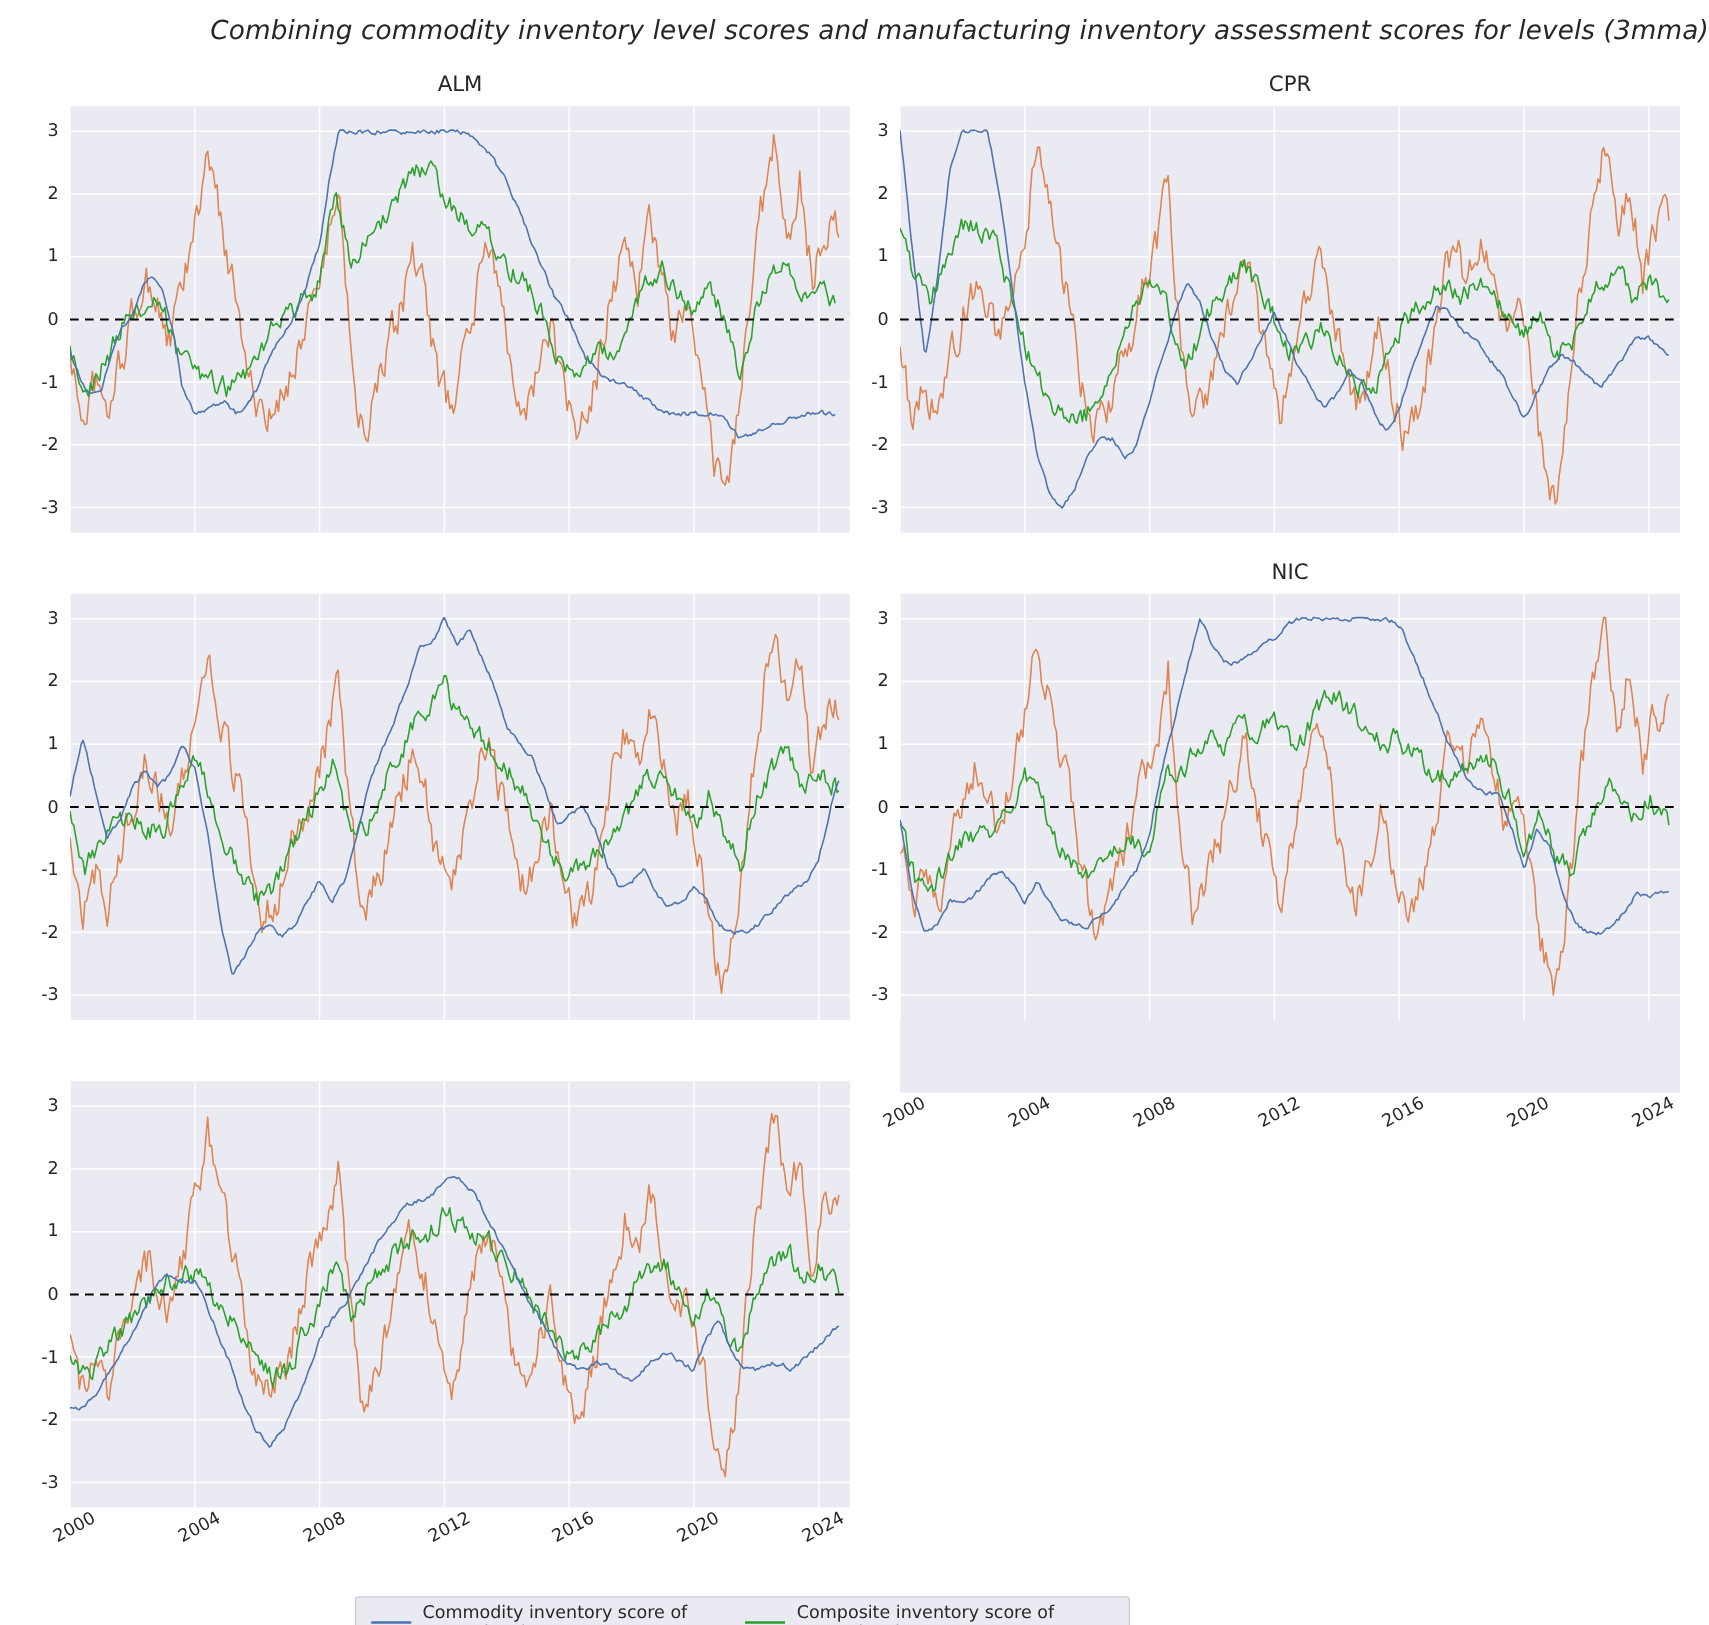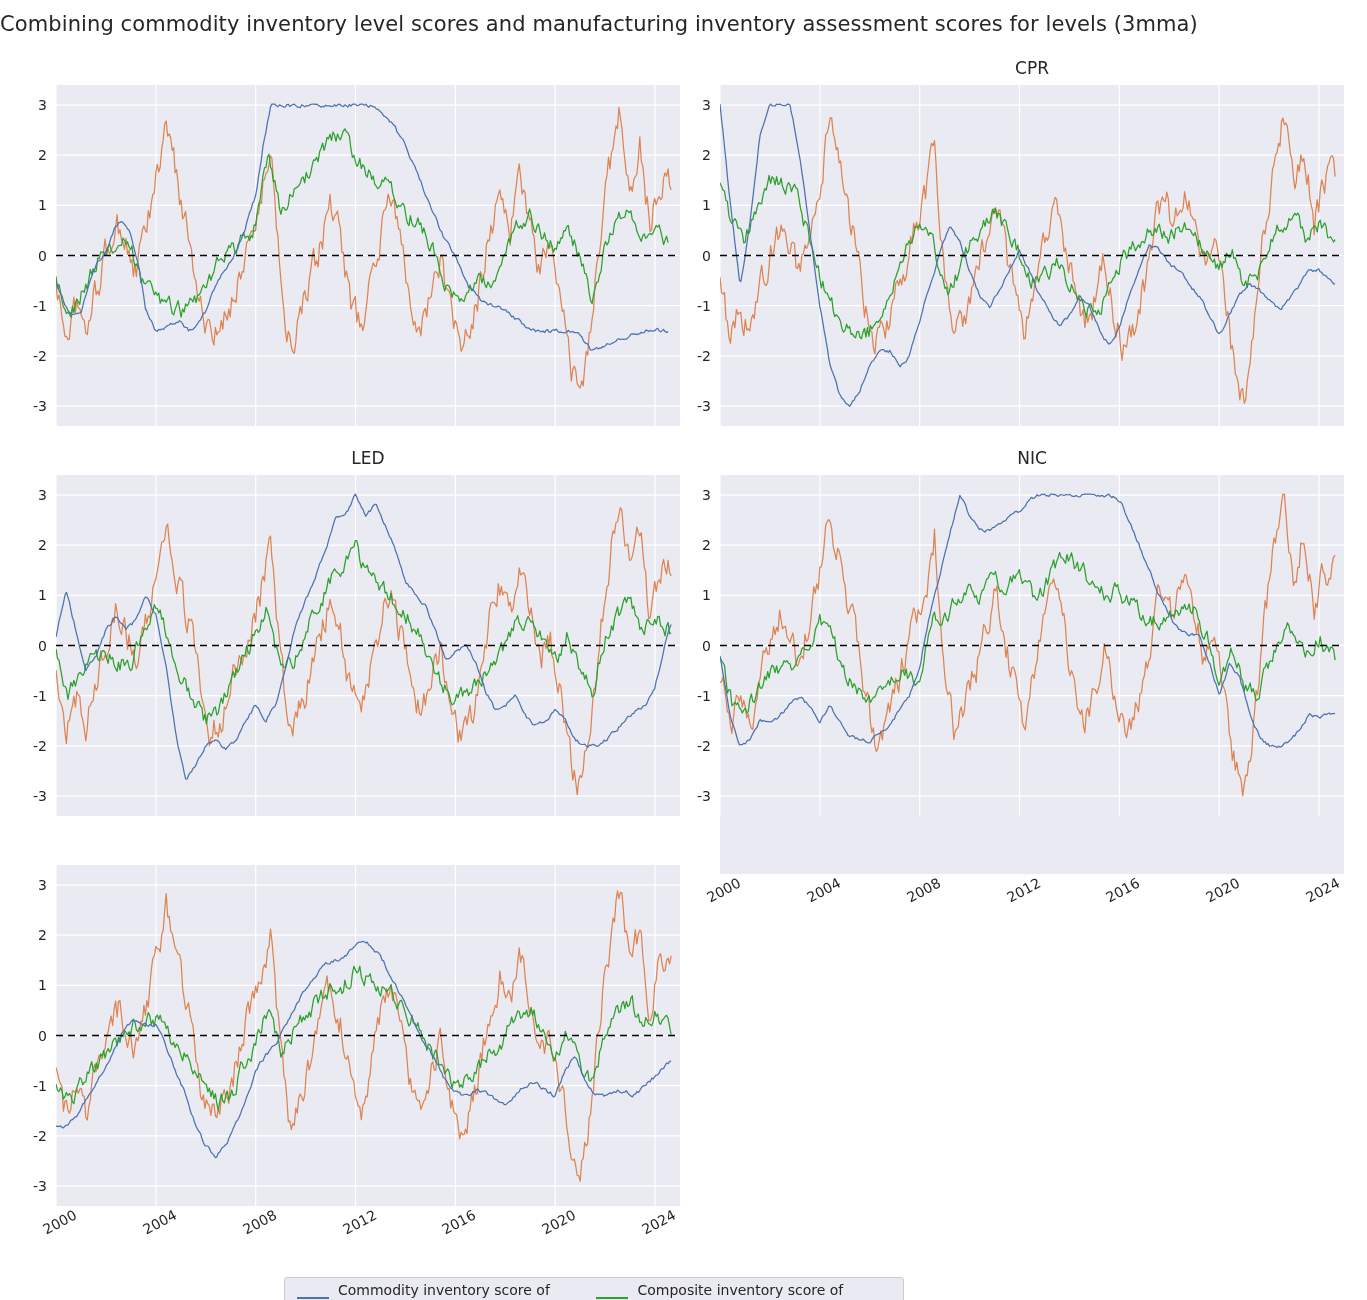--- a/index.html
+++ b/index.html
@@ -18,24 +18,25 @@
   .figure {
     position: relative;
     width: 1367px;
     height: 1300px;
   }
   .suptitle {
     position: absolute;
     top: 12px;
     left: 0;
     width: 1367px;
-    text-align: left;
+    text-align: right;
     font-size: 21px;
     color: #262626;
     letter-spacing: 0.1px;
+    font-style: italic;
   }
   .panel {
     position: absolute;
   }
   .panel-title {
     position: absolute;
     top: -27px;
     left: 0;
     width: 100%;
     text-align: center;
@@ -109,20 +110,21 @@
   }
 </style>
 </head>
 <body>
 
 <div class="figure">
 
   <div class="suptitle">Combining commodity inventory level scores and manufacturing inventory assessment scores for levels (3mma)</div>
 
   <div class="panel" id="panel-0" style="left:56px; top:85px; width:624px; height:341px;">
+    <div class="panel-title">ALM</div>
     <div class="plotarea">
         <svg width="624" height="341">
           <line x1="0" x2="624" y1="320.94117647058823" y2="320.94117647058823" stroke="#ffffff" stroke-width="1.2"></line>
           <line x1="0" x2="624" y1="270.79411764705884" y2="270.79411764705884" stroke="#ffffff" stroke-width="1.2"></line>
           <line x1="0" x2="624" y1="220.6470588235294" y2="220.6470588235294" stroke="#ffffff" stroke-width="1.2"></line>
           <line x1="0" x2="624" y1="170.5" y2="170.5" stroke="#ffffff" stroke-width="1.2"></line>
           <line x1="0" x2="624" y1="120.35294117647058" y2="120.35294117647058" stroke="#ffffff" stroke-width="1.2"></line>
           <line x1="0" x2="624" y1="70.20588235294116" y2="70.20588235294116" stroke="#ffffff" stroke-width="1.2"></line>
           <line x1="0" x2="624" y1="20.05882352941171" y2="20.05882352941171" stroke="#ffffff" stroke-width="1.2"></line>
           <line y1="0" y2="341" x1="0" x2="0" stroke="#ffffff" stroke-width="1.2"></line>
@@ -174,21 +176,20 @@
   <div class="ytick" style="top: 320.941px;">-3</div>
       <div class="ytick" style="top: 270.794px;">-2</div>
       <div class="ytick" style="top: 220.647px;">-1</div>
       <div class="ytick" style="top: 170.5px;">0</div>
       <div class="ytick" style="top: 120.353px;">1</div>
       <div class="ytick" style="top: 70.2059px;">2</div>
       <div class="ytick" style="top: 20.0588px;">3</div>
     </div>
 
   <div class="panel" id="panel-2" style="left:56px; top:475px; width:624px; height:341px;">
-    <div class="panel-title">LED</div>
     <div class="plotarea">
         <svg width="624" height="341">
           <line x1="0" x2="624" y1="320.94117647058823" y2="320.94117647058823" stroke="#ffffff" stroke-width="1.2"></line>
           <line x1="0" x2="624" y1="270.79411764705884" y2="270.79411764705884" stroke="#ffffff" stroke-width="1.2"></line>
           <line x1="0" x2="624" y1="220.6470588235294" y2="220.6470588235294" stroke="#ffffff" stroke-width="1.2"></line>
           <line x1="0" x2="624" y1="170.5" y2="170.5" stroke="#ffffff" stroke-width="1.2"></line>
           <line x1="0" x2="624" y1="120.35294117647058" y2="120.35294117647058" stroke="#ffffff" stroke-width="1.2"></line>
           <line x1="0" x2="624" y1="70.20588235294116" y2="70.20588235294116" stroke="#ffffff" stroke-width="1.2"></line>
           <line x1="0" x2="624" y1="20.05882352941171" y2="20.05882352941171" stroke="#ffffff" stroke-width="1.2"></line>
           <line y1="0" y2="341" x1="0" x2="0" stroke="#ffffff" stroke-width="1.2"></line>

